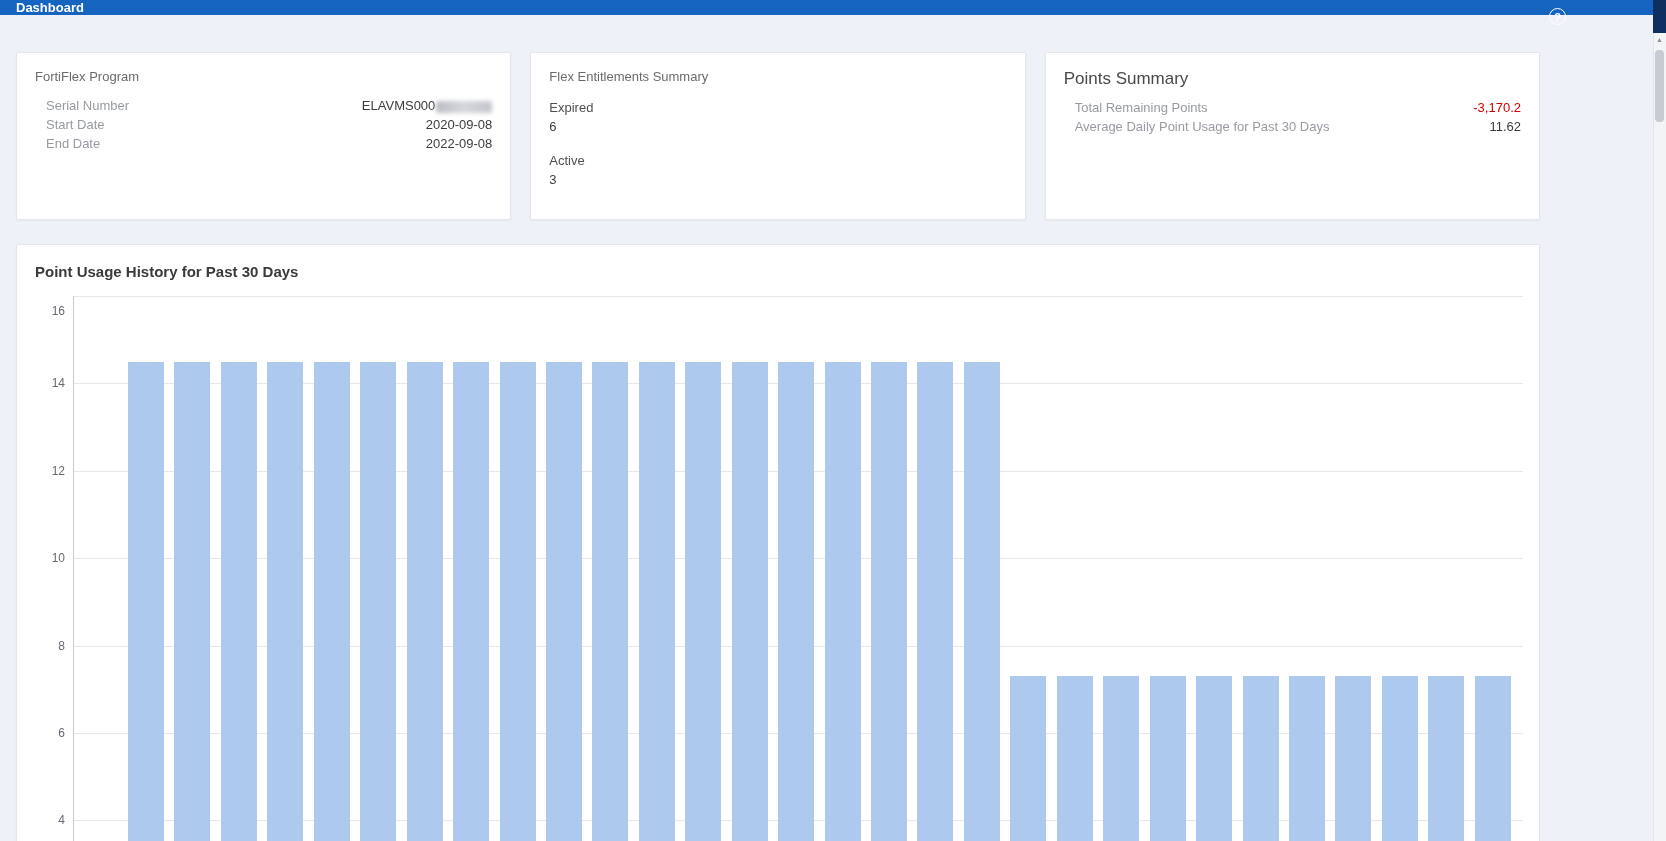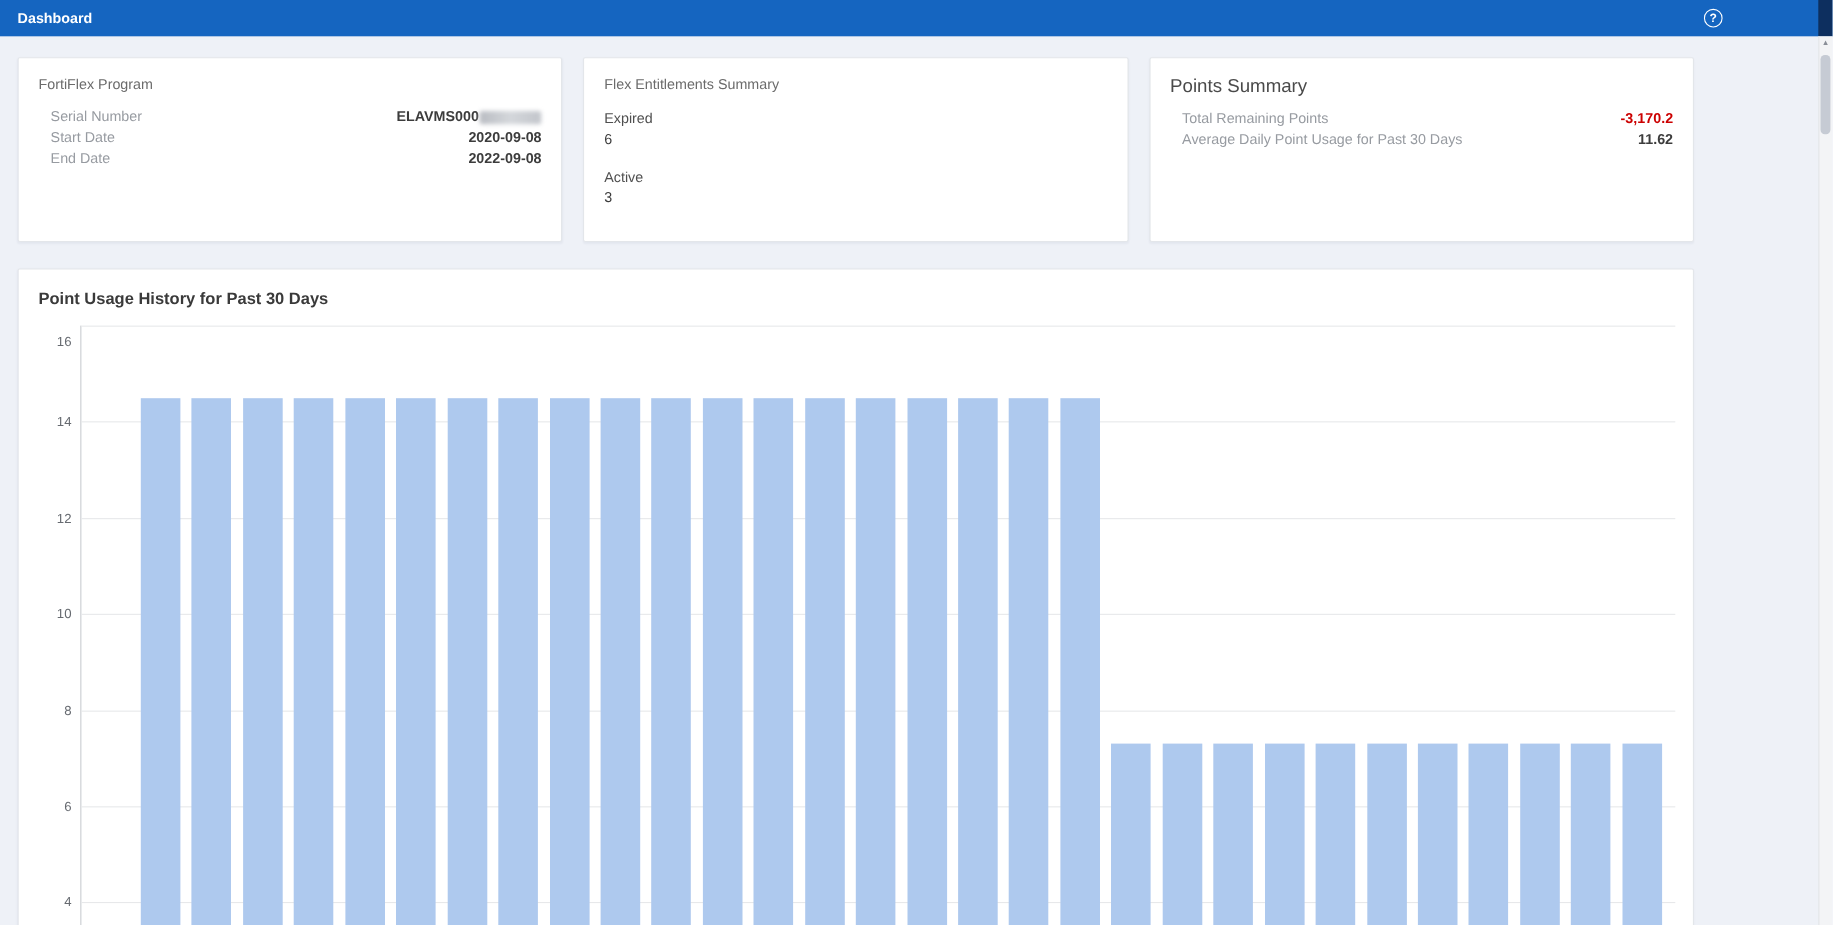--- a/index.html
+++ b/index.html
@@ -6,21 +6,21 @@
   html, body { margin: 0; padding: 0; }
   body {
     width: 1666px; height: 841px; overflow: hidden; position: relative;
     background: #eef1f7;
     font-family: "Liberation Sans", sans-serif;
     color: #3c3c3c;
   }
 
   
   .topbar {
-    position: absolute; top: 0; left: 0; width: 1666px; height: 33px;
+    position: absolute; top: 0; left: 0; width: 1666px; height: 15px;
     background: #1565c0; display: flex; align-items: center;
   }
   .topbar-title { color: #ffffff; font-size: 13px; font-weight: bold; margin-left: 16px; }
   .help-icon {
     position: absolute; right: 100px; top: 8px; width: 17px; height: 17px;
     border: 1.5px solid #ffffff; border-radius: 50%;
     color: #ffffff; font-size: 11px; font-weight: bold; line-height: 14px;
     display: flex; align-items: center; justify-content: center; cursor: pointer;
   }
 
@@ -38,21 +38,21 @@
     background: #ffffff; border: 1px solid #e3e6ea; border-radius: 2px;
     box-shadow: 0 1px 2px rgba(30,50,90,0.05);
   }
   .cards-row .card { flex: 1; height: 168px; padding: 16px 18px; }
 
   .card-title-sm { margin: 0 0 12px 0; font-size: 13px; font-weight: 400; color: #6b6b6b; }
   .card-title-lg { margin: 0 0 9px 0; font-size: 17px; font-weight: 400; color: #4a4a4a; }
 
   .kv-row { display: flex; justify-content: space-between; font-size: 13px; line-height: 19px; }
   .kv-label { color: #979ba1; margin-left: 11px; }
-  .kv-value { color: #3c3c3c; font-weight: bold; text-align: right; }
+  .kv-value { color: #3c3c3c; font-weight: normal; text-align: right; }
   .value-negative { color: #cc0000; }
 
   .redacted {
     display: inline-block; width: 56px; height: 12px; margin-left: 1px;
     vertical-align: middle; border-radius: 2px;
     background: linear-gradient(90deg, #b9bcc2, #d4d7db, #c2c5cb);
     filter: blur(2px);
   }
 
   .ent-group { margin-top: 14px; }

